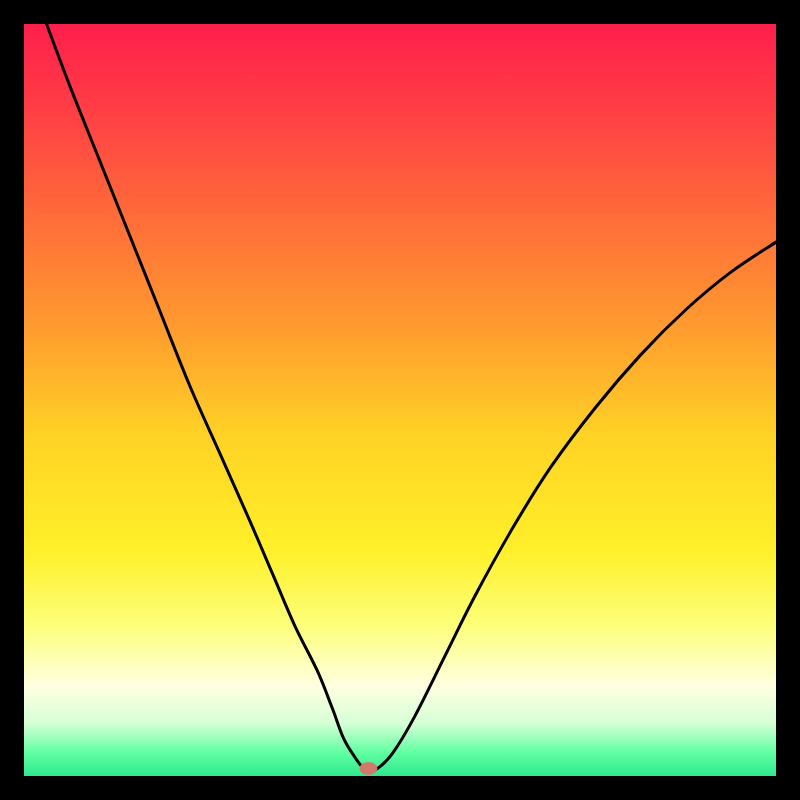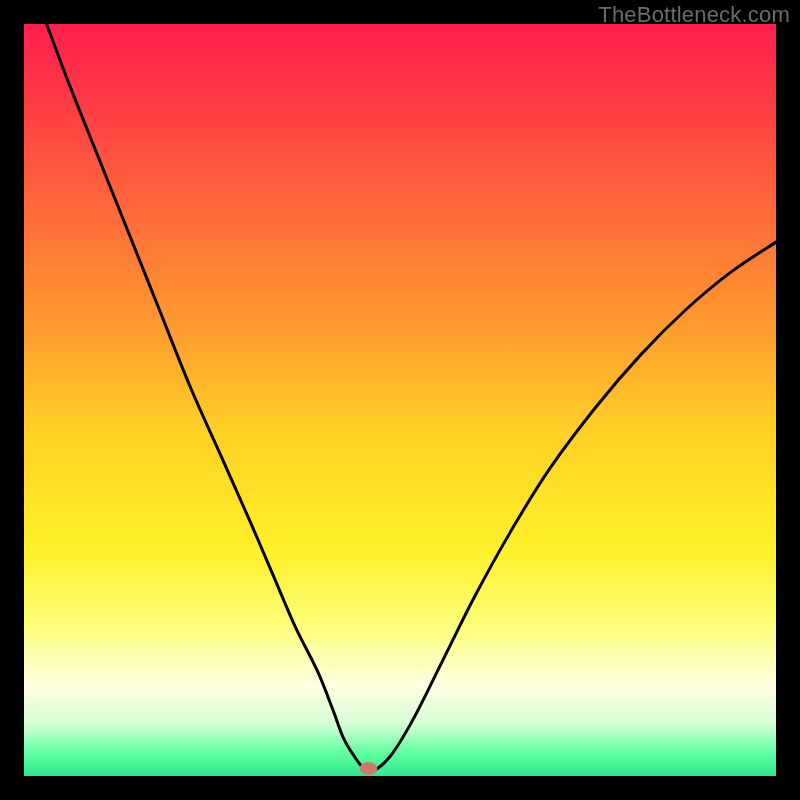--- a/index.html
+++ b/index.html
@@ -33,21 +33,20 @@
     top: 24px;
     width: 752px;
     height: 752px;
   }
   svg { display: block; }
 </style>
 </head>
 <body>
 
 <div class="frame">
-  <div class="watermark">TheBottleneck.com</div>
   <div class="plot">
     <svg id="chart-svg" width="752" height="752" viewBox="0 0 752 752">
         <defs>
           <linearGradient id="bg-grad" x1="0" y1="0" x2="0" y2="1">
             <stop offset="0%" stop-color="#ff1f4b"></stop>
             <stop offset="10%" stop-color="#ff3a46"></stop>
             <stop offset="25%" stop-color="#ff6a3a"></stop>
             <stop offset="40%" stop-color="#ff9a2f"></stop>
             <stop offset="55.00000000000001%" stop-color="#ffd325"></stop>
             <stop offset="70%" stop-color="#fff02a"></stop>

